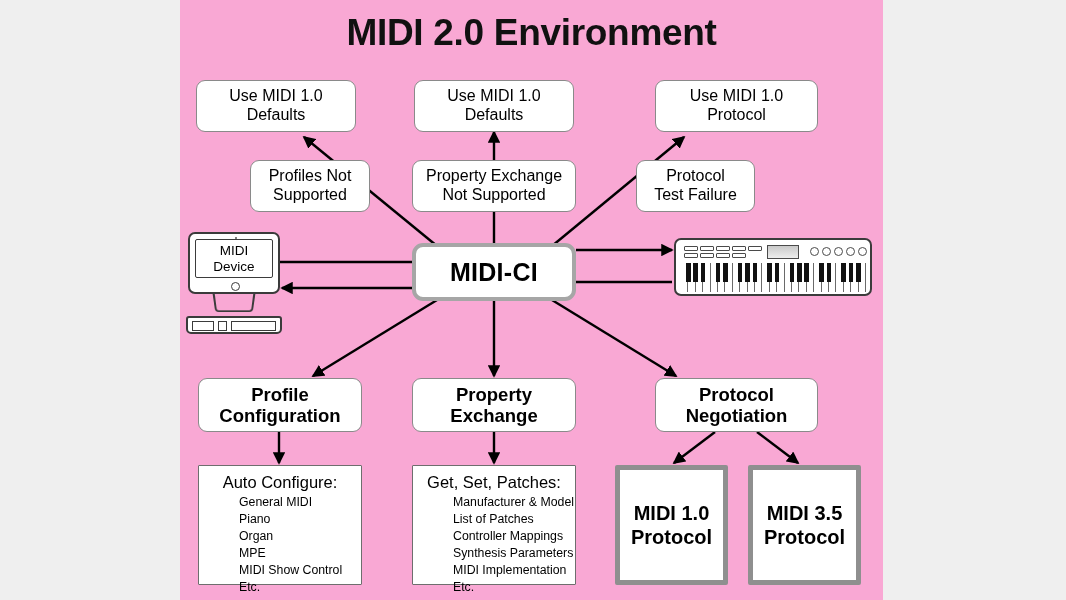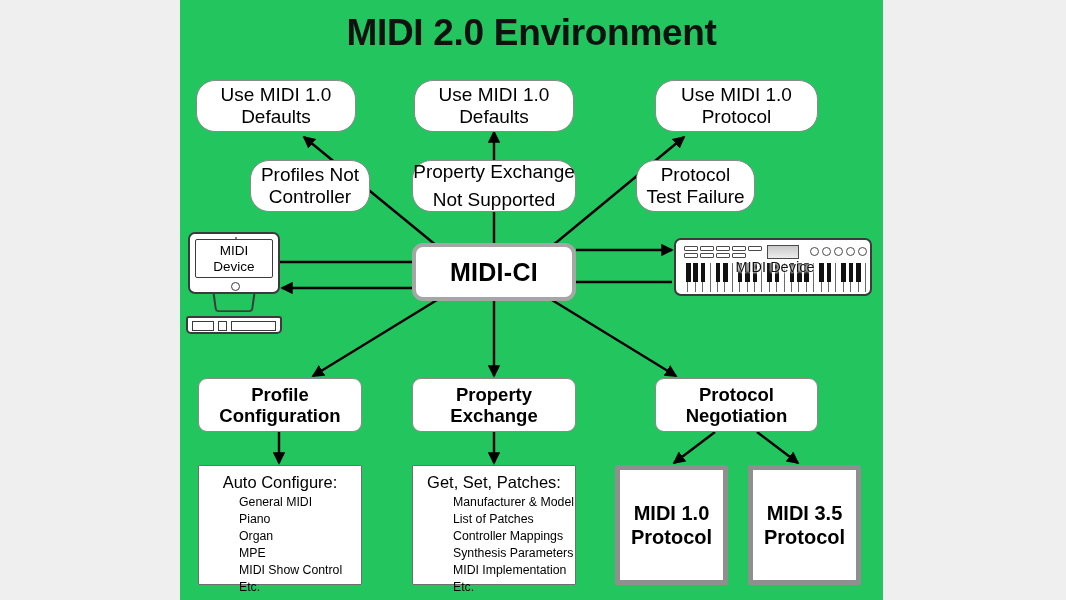--- a/index.html
+++ b/index.html
@@ -16,21 +16,21 @@
     width: 1066px;
     height: 600px;
     background: #efefef;
   }
   #canvas {
     position: absolute;
     left: 180px;
     top: 0px;
     width: 703px;
     height: 600px;
-    background: #22c55e;
+    background: #f9a8d4;
     overflow: hidden;
   }
   #svg-layer {
     position: absolute;
     left: 0; top: 0;
     width: 703px; height: 600px;
   }
   .node {
     position: absolute;
     box-sizing: border-box;
@@ -39,22 +39,22 @@
     align-items: center;
     justify-content: center;
     text-align: center;
     background: #ffffff;
     color: #000000;
     line-height: 1.16;
     z-index: 5;
   }
   .rbox {
     border: 1.6px solid #8a8a8a;
-    border-radius: 19px;
-    font-size: 19px;
+    border-radius: 9px;
+    font-size: 16px;
   }
   .rbox-bold {
     border: 1.6px solid #8a8a8a;
     border-radius: 9px;
     font-size: 18.5px;
     font-weight: bold;
   }
   .midici {
     border: 4.5px solid #a6a6a6;
     border-radius: 11px;
@@ -300,23 +300,23 @@
       <span>Use MIDI 1.0</span>
       <span>Defaults</span>
     </div>
     <div class="node rbox" style="left:475px; top:80px; width:163px; height:52px;">
       <span>Use MIDI 1.0</span>
       <span>Protocol</span>
     </div>
 
     <div class="node rbox" style="left:70px; top:160px; width:120px; height:52px;">
       <span>Profiles Not</span>
-      <span>Controller</span>
-    </div>
-    <div class="node rbox" style="left:232px; top:160px; width:164px; height:52px;justify-content:space-between;">
+      <span>Supported</span>
+    </div>
+    <div class="node rbox" style="left:232px; top:160px; width:164px; height:52px;">
       <span>Property Exchange</span>
       <span>Not Supported</span>
     </div>
     <div class="node rbox" style="left:456px; top:160px; width:119px; height:52px;">
       <span>Protocol</span>
       <span>Test Failure</span>
     </div>
 
     <div class="node midici" style="left:232px; top:243px; width:164px; height:58px;">
       <span>MIDI-CI</span>
@@ -393,21 +393,20 @@
           <div class="bk" style="left:93.8px;"></div>
         <div class="bk" style="left:108.6px;"></div>
           <div class="bk" style="left:116px;"></div>
         <div class="bk" style="left:123.4px;"></div>
         <div class="bk" style="left:138.2px;"></div>
           <div class="bk" style="left:145.6px;"></div>
         <div class="bk" style="left:160.4px;"></div>
           <div class="bk" style="left:167.8px;"></div>
         <div class="bk" style="left:175.2px;"></div>
       </div>
-      <div id="synth-label" class="lbl-shadow">MIDI Device</div>
     </div>
 
     <div class="node rbox-bold" style="left:18px; top:378px; width:164px; height:54px;">
       <span>Profile</span>
       <span>Configuration</span>
     </div>
     <div class="node rbox-bold" style="left:232px; top:378px; width:164px; height:54px;">
       <span>Property</span>
       <span>Exchange</span>
     </div>

